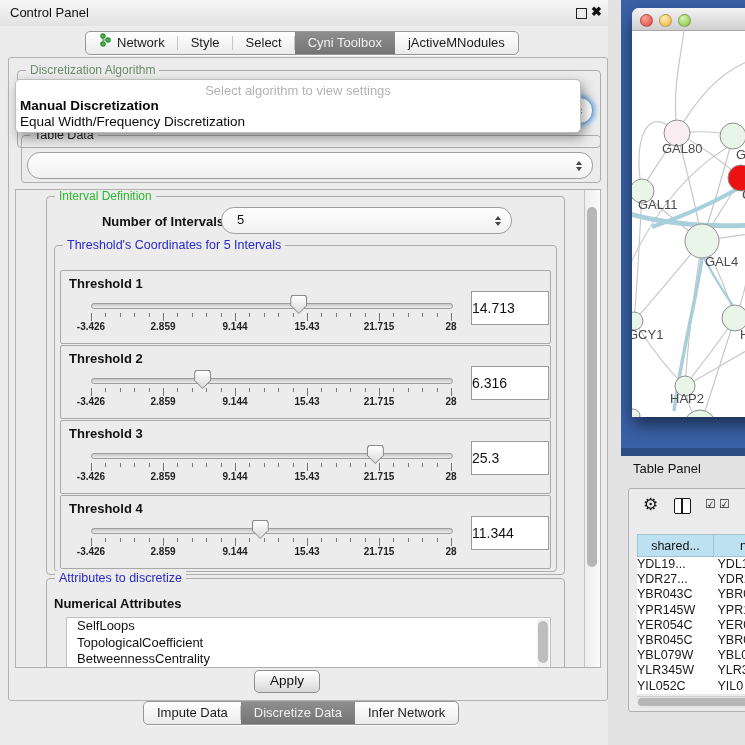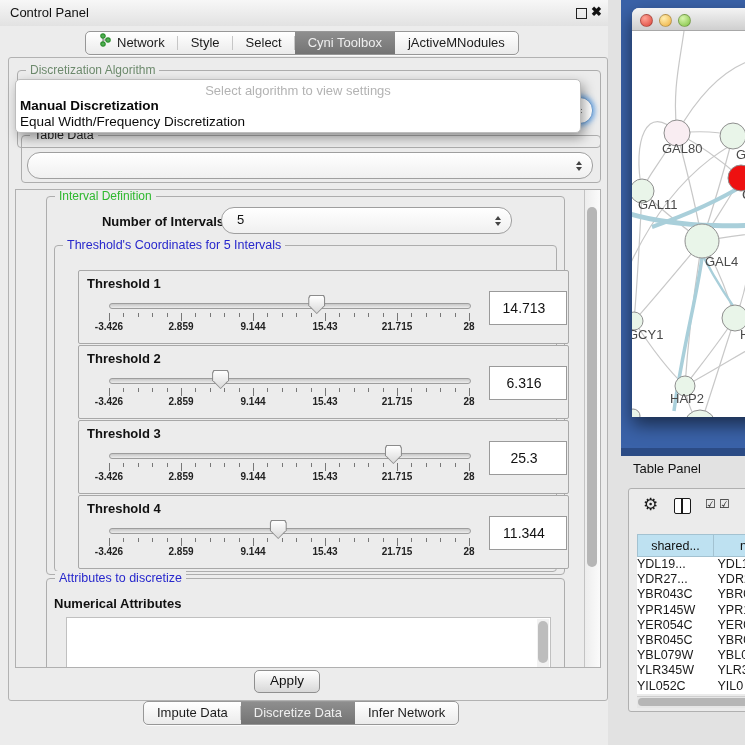--- a/index.html
+++ b/index.html
@@ -47,33 +47,33 @@
   .popup-prompt{position:absolute;left:0;right:0;top:3px;text-align:center;color:#b3b3b3;font-size:13px;}
   .popup-item{position:absolute;left:4px;font-size:13.5px;color:#0a0a0a;white-space:nowrap;}
   .popup-item.sel{font-weight:bold;}
 
   .scrollpane{position:absolute;left:6px;top:131px;width:584px;height:477px;background:#ececec;
               border:1px solid #b0b0b0;overflow:hidden;}
   .vsb{position:absolute;right:0;top:0;bottom:0;width:15px;border-left:1px solid #c3c3c3;
        background:linear-gradient(90deg,#ededed,#fbfbfb);}
   .vsb .thumb{position:absolute;left:2px;top:17px;width:10px;height:360px;border-radius:5px;background:#b6b6b6;}
 
-  .thpanel{position:absolute;left:44px;width:489px;height:72px;border:1px solid #a8a8a8;border-radius:2px;background:#ececec;margin-left:18px;}
+  .thpanel{position:absolute;left:44px;width:489px;height:72px;border:1px solid #a8a8a8;border-radius:2px;background:#ececec;}
   .thlabel{position:absolute;left:8px;top:5px;font-size:13px;font-weight:bold;color:#111;}
   .track{position:absolute;left:30px;top:32px;width:360px;height:4px;border:1px solid #9d9d9d;border-radius:3px;
          background:linear-gradient(#c7c7c7,#ececec);}
   .thumb-o{position:absolute;top:24px;width:17px;height:19px;background:#8b8b8b;z-index:2;
            clip-path:polygon(8% 0,92% 0,100% 14%,100% 55%,50% 100%,0 55%,0 14%);
            filter:drop-shadow(0 1px 1px rgba(0,0,0,.35));}
   .thumb-i{position:absolute;left:1px;top:1px;width:15px;height:17px;background:linear-gradient(#ffffff,#d9d9d9);
            clip-path:polygon(8% 0,92% 0,100% 14%,100% 55%,50% 100%,0 55%,0 14%);}
   .tick{position:absolute;width:1px;background:#777;}
   .ticklab{position:absolute;width:70px;text-align:center;font-size:10px;font-weight:bold;color:#222;top:50px;}
   .vbox{position:absolute;left:410px;top:20px;width:68px;height:32px;background:#fff;border:1px solid #9a9a9a;
-        font-size:14px;text-align:center;line-height:32px;padding-right:8px;color:#111;}
+        font-size:14px;text-align:left;line-height:32px;padding-right:8px;color:#111;}
 
   .attr-label{position:absolute;font-size:13px;font-weight:bold;color:#111;}
   .listbox{position:absolute;background:#fff;border:1px solid #c0c0c0;overflow:hidden;}
   .listbox .li{font-size:13px;line-height:16.5px;padding-left:10px;color:#111;white-space:nowrap;}
   .listbox .lsb{position:absolute;right:1px;top:1px;width:12px;bottom:1px;background:#f2f2f2;}
   .listbox .lsb .thumb{position:absolute;left:1px;top:2px;width:10px;height:42px;border-radius:5px;background:#bdbdbd;}
 
   .applybtn{position:absolute;left:245px;top:612px;width:64px;height:21px;border:1px solid #8f8f8f;border-radius:5px;
             background:linear-gradient(#ffffff,#d8d8d8);font-size:13.5px;text-align:center;line-height:20px;color:#111;}
 
@@ -359,20 +359,25 @@
               <span class="ticklab" style="left: 355px;">28</span>
               <div class="vbox">11.344</div>
             </div>
           </div>
 
         <div class="group" style="left:30px;top:388px;width:517px;height:120px;">
           <span class="gtitle g-blue" style="font-size:12.5px;">Attributes to discretize</span>
         </div>
         <span class="attr-label" style="left:38px;top:406px;text-align:right;">Numerical Attributes</span>
         <div class="listbox" style="left:50px;top:427px;width:483px;height:60px;">
+          <div id="attrItems">
+              <div class="li">SelfLoops</div>
+              <div class="li">TopologicalCoefficient</div>
+              <div class="li">BetweennessCentrality</div>
+            </div>
           <div class="lsb">
             <span class="thumb" style="display:block"></span>
           </div>
         </div>
 
         <div class="vsb">
           <span class="thumb" style="display:block"></span>
         </div>
       </div>
 

